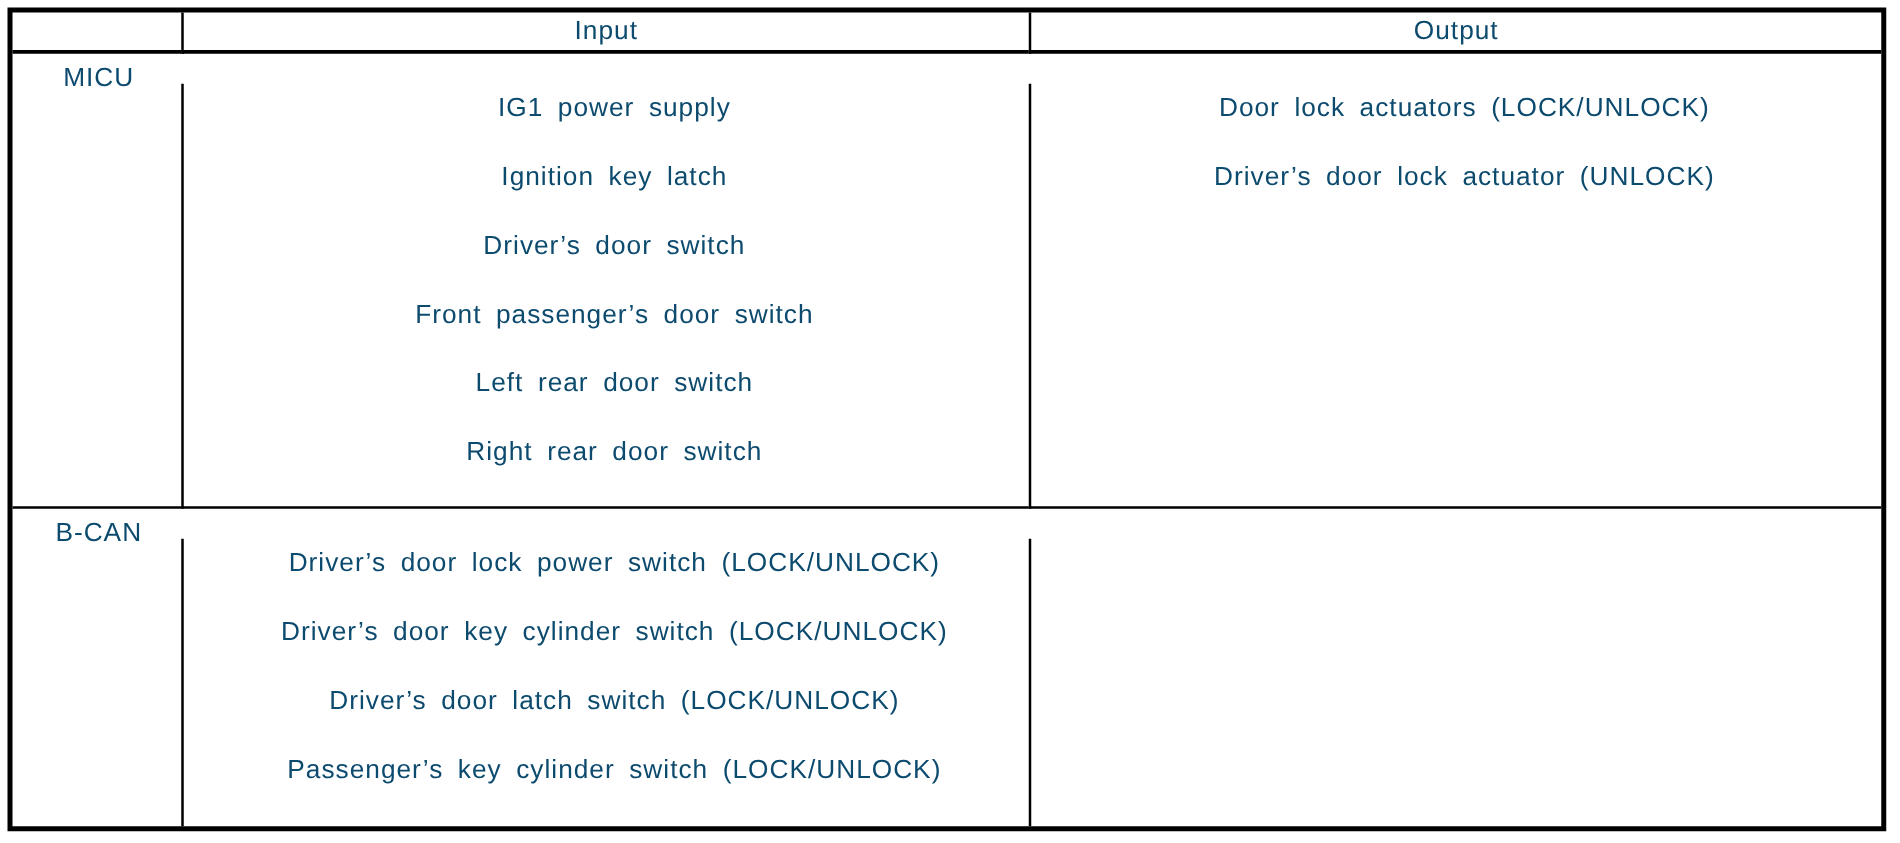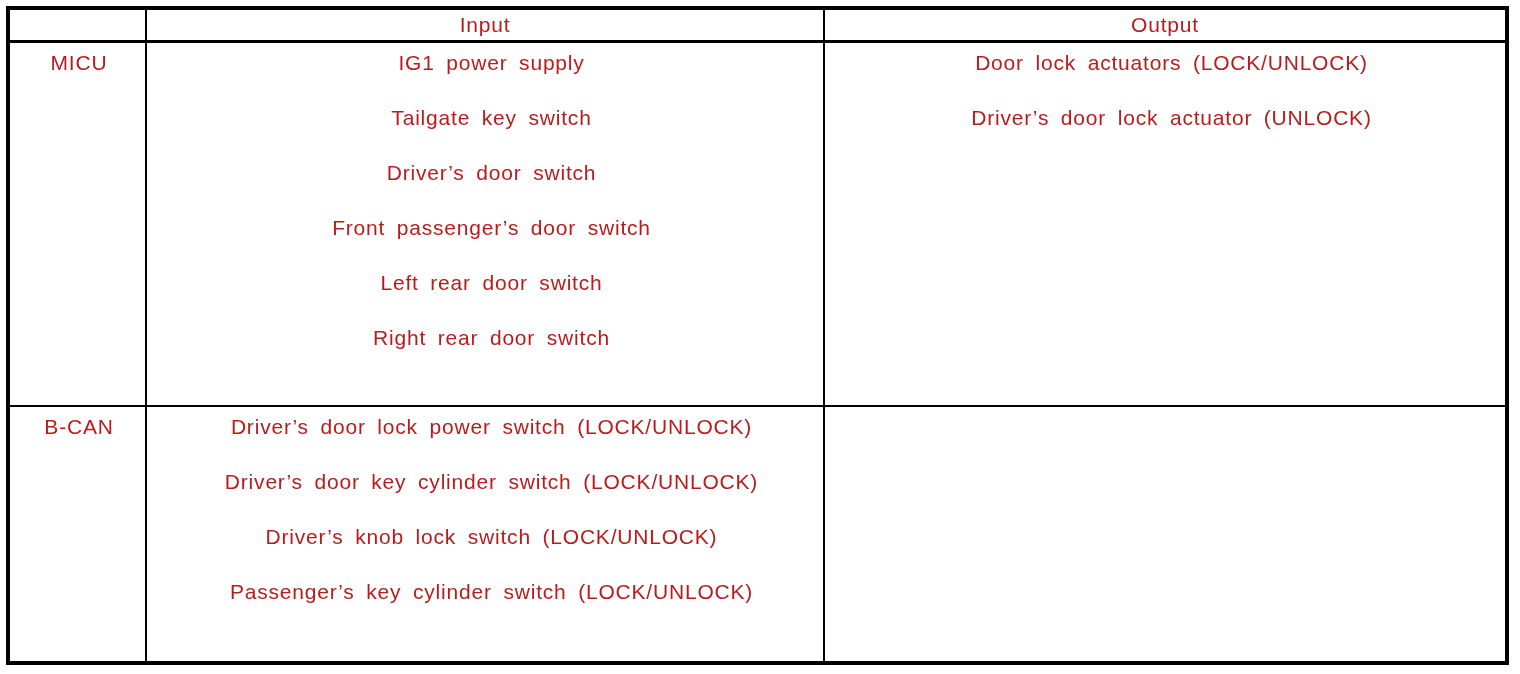--- a/index.html
+++ b/index.html
@@ -6,21 +6,21 @@
     margin: 0;
     padding: 0;
     background: #ffffff;
   }
   .canvas {
     position: relative;
     width: 1520px;
     height: 674px;
     background: #ffffff;
     font-family: "Liberation Sans", sans-serif;
-    color: #b91c1c;
+    color: #0c4a6e;
   }
   .io-table {
     position: absolute;
     left: 6px;
     top: 6px;
     width: 1495px;
     height: 651px;
     border: 4px solid #000000;
     display: grid;
     grid-template-columns: 135px 678px 682px;
@@ -49,20 +49,21 @@
   .body-cell {
     padding-top: 9px;
     text-align: center;
     vertical-align: top;
   }
   .c1.body-cell {
     padding-left: 3px;
   }
   .c2.body-cell, .c3.body-cell {
     padding-left: 13px;
+    margin-top: 24px;
   }
   .item, .row-label {
     line-height: 21px;
     margin-bottom: 34px;
     white-space: nowrap;
   }
 </style>
 </head>
 <body>
 
@@ -70,34 +71,34 @@
   <div class="io-table" id="io-table">
     <div class="cell th c1"></div>
     <div class="cell th c2">Input</div>
     <div class="cell th c3">Output</div>
 
   <div class="cell body-cell c1 row0">
         <div class="row-label">MICU</div>
       </div>
       <div class="cell body-cell c2 row0">
         <div class="item">IG1 power supply</div>
-        <div class="item">Tailgate key switch</div>
+        <div class="item">Ignition key latch</div>
         <div class="item">Driver’s door switch</div>
         <div class="item">Front passenger’s door switch</div>
         <div class="item">Left rear door switch</div>
         <div class="item">Right rear door switch</div>
       </div>
       <div class="cell body-cell c3 row0">
         <div class="item">Door lock actuators (LOCK/UNLOCK)</div>
         <div class="item">Driver’s door lock actuator (UNLOCK)</div>
       </div>
       <div class="cell body-cell c1 row1">
         <div class="row-label">B-CAN</div>
       </div>
       <div class="cell body-cell c2 row1">
         <div class="item">Driver’s door lock power switch (LOCK/UNLOCK)</div>
         <div class="item">Driver’s door key cylinder switch (LOCK/UNLOCK)</div>
-        <div class="item">Driver’s knob lock switch (LOCK/UNLOCK)</div>
+        <div class="item">Driver’s door latch switch (LOCK/UNLOCK)</div>
         <div class="item">Passenger’s key cylinder switch (LOCK/UNLOCK)</div>
       </div>
       <div class="cell body-cell c3 row1"></div>
     </div>
 </div>
 
 </body></html>

